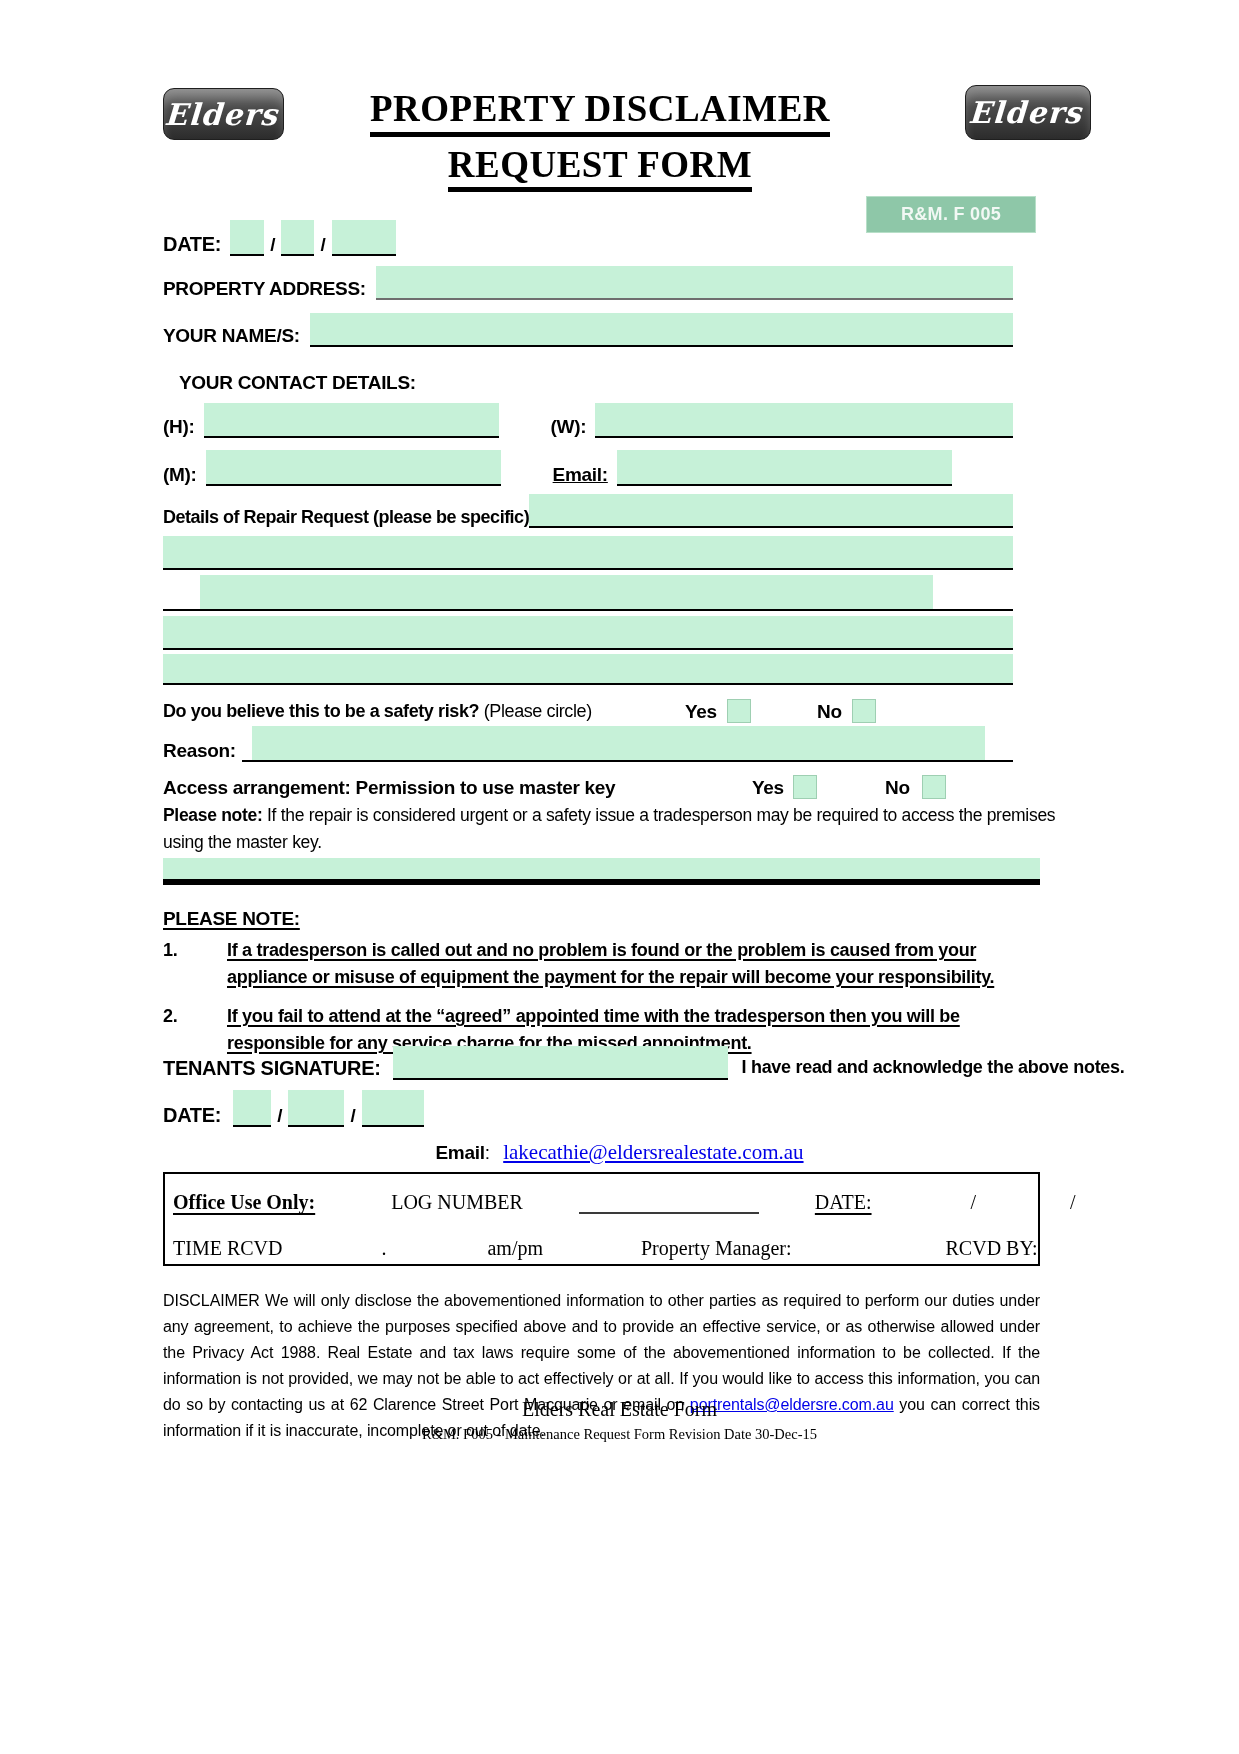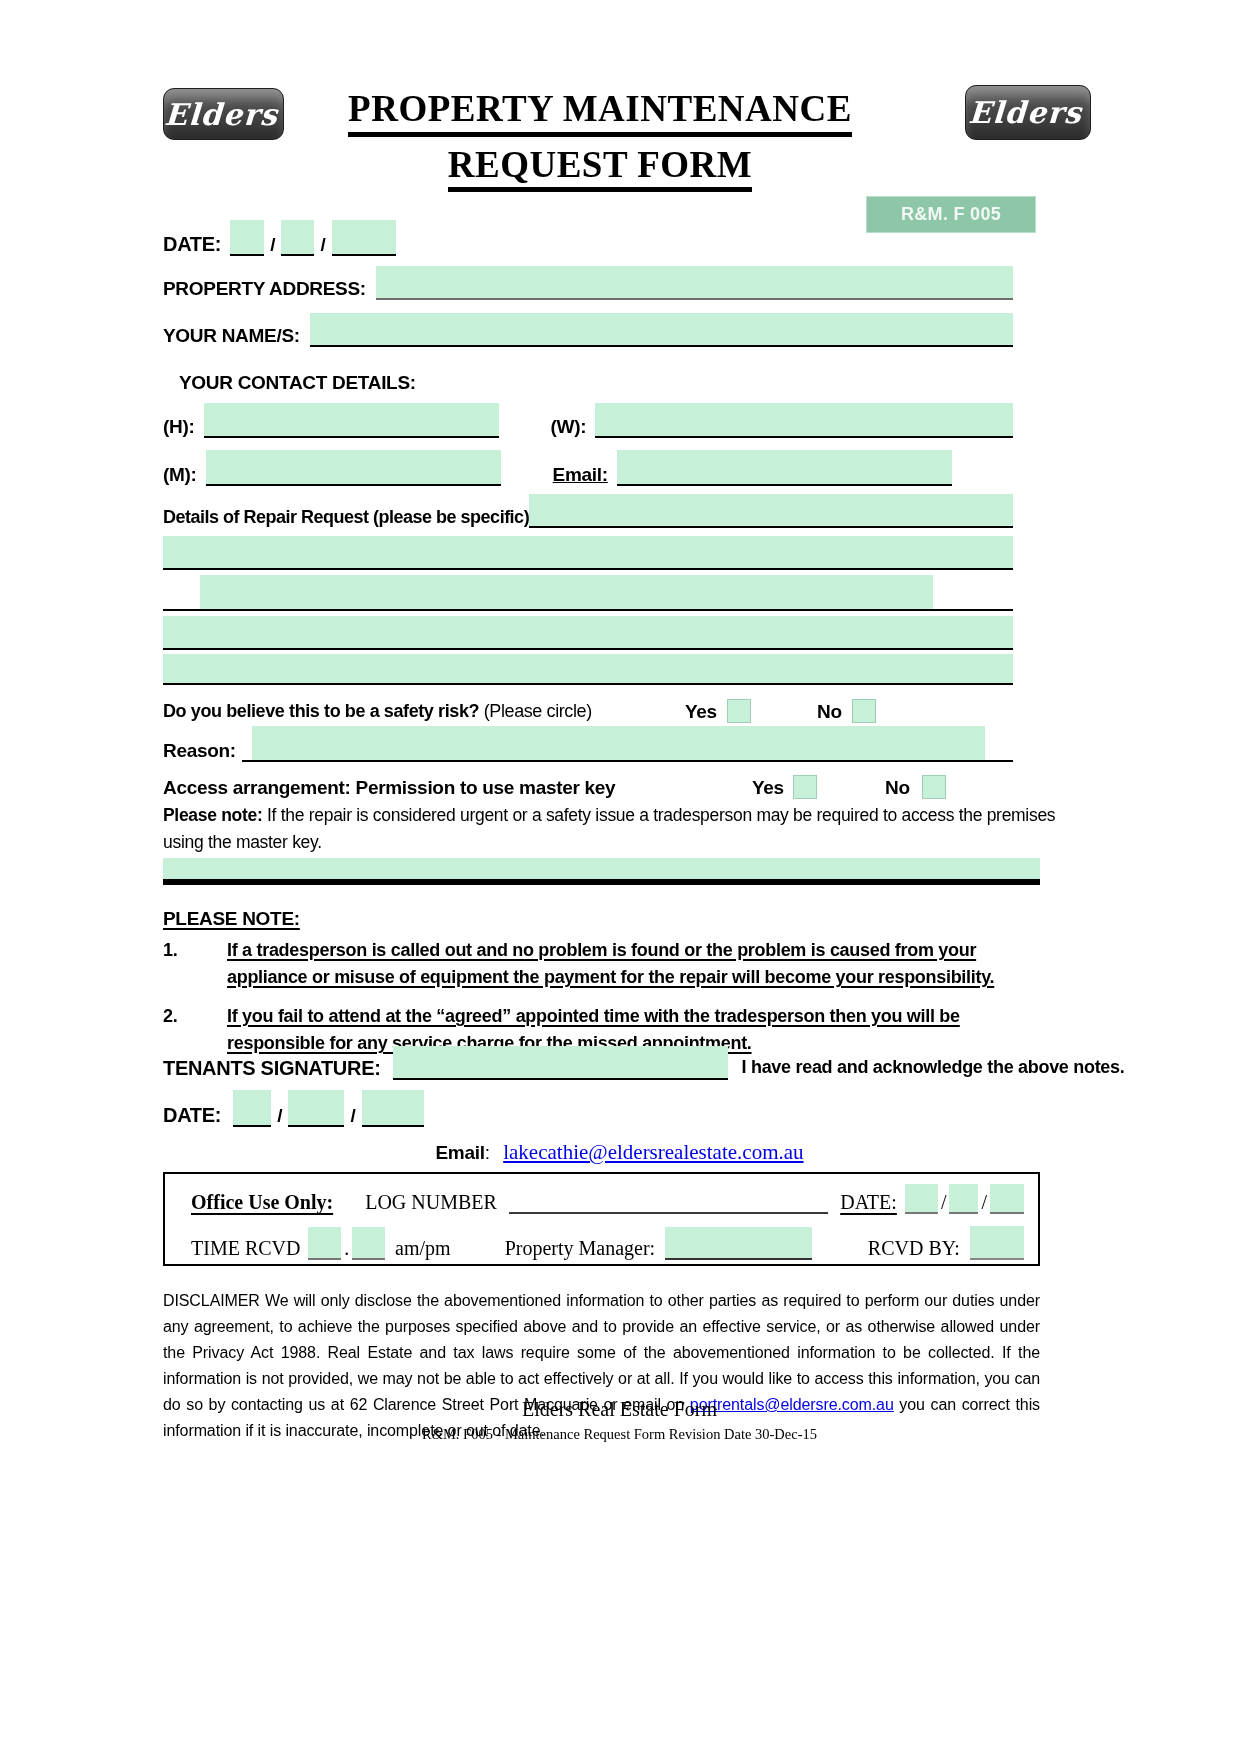--- a/index.html
+++ b/index.html
@@ -50,37 +50,37 @@
   .para { font-size:17.5px; letter-spacing:-0.3px; line-height:27px; }
 
   .note-item { display:flex; font-size:18px; font-weight:bold; letter-spacing:-0.3px; line-height:27px; }
   .note-num { width:64px; flex:0 0 64px; }
   .note-text { flex:1; text-decoration:underline; text-decoration-thickness:2px; text-underline-offset:3px; }
 
   .serif { font-family:"Liberation Serif", serif; font-size:20px; }
   .link { color:#0000e8; text-decoration:underline; }
 
   .office-box { left:163px; top:1172px; width:877px; height:94px; border:2px solid #000; }
-  .o-row { position:absolute; left:26px; right:14px; display:flex; align-items:flex-end; }
+  .o-row { position:absolute; left:8px; right:14px; display:flex; align-items:flex-end;gap:44px; }
   .o-logline { flex:1; height:26px; border-bottom:2px solid #3a3a3a; margin:0 12px; min-width:180px; }
   .o-box { background:#c6f1d8; border-bottom:2px solid #777; }
 
   .disclaimer { font-size:16px; line-height:26px; letter-spacing:-0.1px; text-align:justify; }
   .footer { text-align:center; font-family:"Liberation Serif", serif; }
 </style>
 </head>
 <body>
 
 <div class="page">
 
   <div class="abs logo" style="left:163px; top:88px; width:121px; height:52px;">
     <span class="script">Elders</span>
   </div>
   <div class="abs title-wrap">
-    <span class="title-line">PROPERTY MAINTENANCE</span><br>
+    <span class="title-line">PROPERTY DISCLAIMER</span><br>
     <span class="title-line">REQUEST FORM</span>
   </div>
   <div class="abs logo" style="left:965px; top:85px; width:126px; height:55px;">
     <span class="script">Elders</span>
   </div>
 
   <div class="abs badge">R&amp;M. F 005</div>
 
   <div class="abs row" style="left:163px; top:220px;">
     <span class="lbl" style="font-size:20px; margin-right:9px;">DATE:</span>

